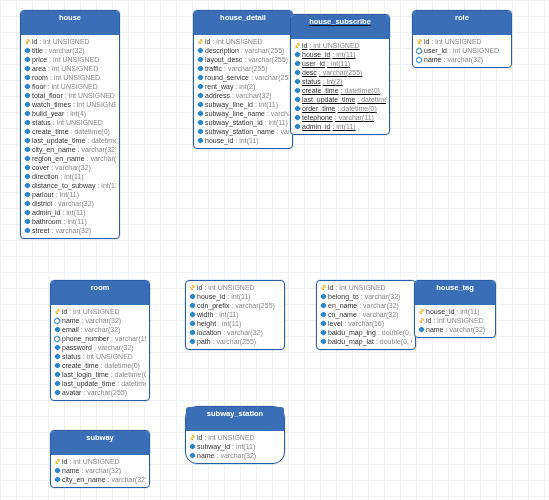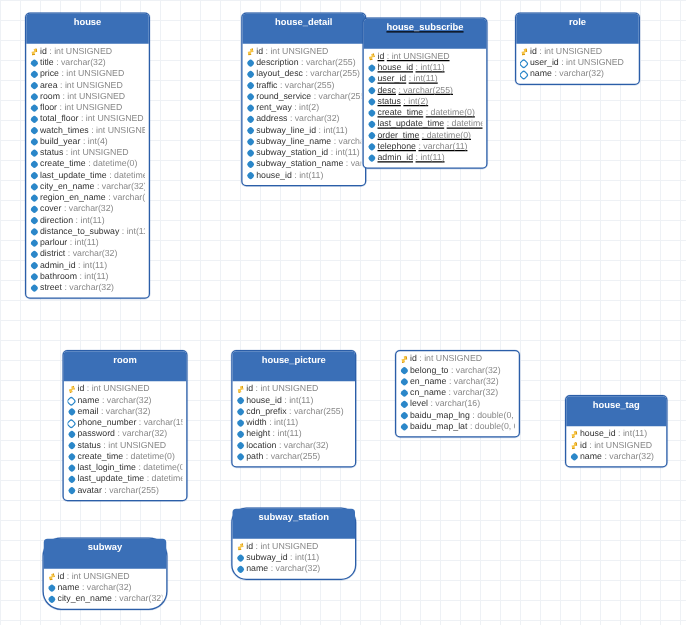--- a/index.html
+++ b/index.html
@@ -379,21 +379,20 @@
           <span class="col-type"> : datetime(0)</span>
         </div>
         <div class="row">
           <span class="ico ico-nn"></span>
           <span class="col-name">avatar</span>
           <span class="col-type"> : varchar(255)</span>
         </div>
       </div>
     </div>
     <div class="table" style="left: 185px; top: 280px;">
-      <div class="t-header">house_picture</div>
       <div class="t-body">
         <div class="row">
           <span class="ico ico-key"></span>
           <span class="col-name">id</span>
           <span class="col-type"> : int UNSIGNED</span>
         </div>
         <div class="row">
           <span class="ico ico-nn"></span>
           <span class="col-name">house_id</span>
           <span class="col-type"> : int(11)</span>
@@ -457,41 +456,41 @@
           <span class="col-name">baidu_map_lng</span>
           <span class="col-type"> : double(0, 0)</span>
         </div>
         <div class="row">
           <span class="ico ico-nn"></span>
           <span class="col-name">baidu_map_lat</span>
           <span class="col-type"> : double(0, 0)</span>
         </div>
       </div>
     </div>
-    <div class="table" style="left: 452px; top: 280px; width: 82px; margin-top: 36px;">
+    <div class="table" style="left: 414px; top: 280px; width: 82px;">
       <div class="t-header">house_tag</div>
       <div class="t-body">
         <div class="row">
           <span class="ico ico-key"></span>
           <span class="col-name">house_id</span>
           <span class="col-type"> : int(11)</span>
         </div>
         <div class="row">
           <span class="ico ico-key"></span>
           <span class="col-name">id</span>
           <span class="col-type"> : int UNSIGNED</span>
         </div>
         <div class="row">
           <span class="ico ico-nn"></span>
           <span class="col-name">name</span>
           <span class="col-type"> : varchar(32)</span>
         </div>
       </div>
     </div>
-    <div class="table" style="left: 34px; top: 430px; border-radius: 15px;">
+    <div class="table" style="left: 50px; top: 430px;">
       <div class="t-header">subway</div>
       <div class="t-body">
         <div class="row">
           <span class="ico ico-key"></span>
           <span class="col-name">id</span>
           <span class="col-type"> : int UNSIGNED</span>
         </div>
         <div class="row">
           <span class="ico ico-nn"></span>
           <span class="col-name">name</span>

